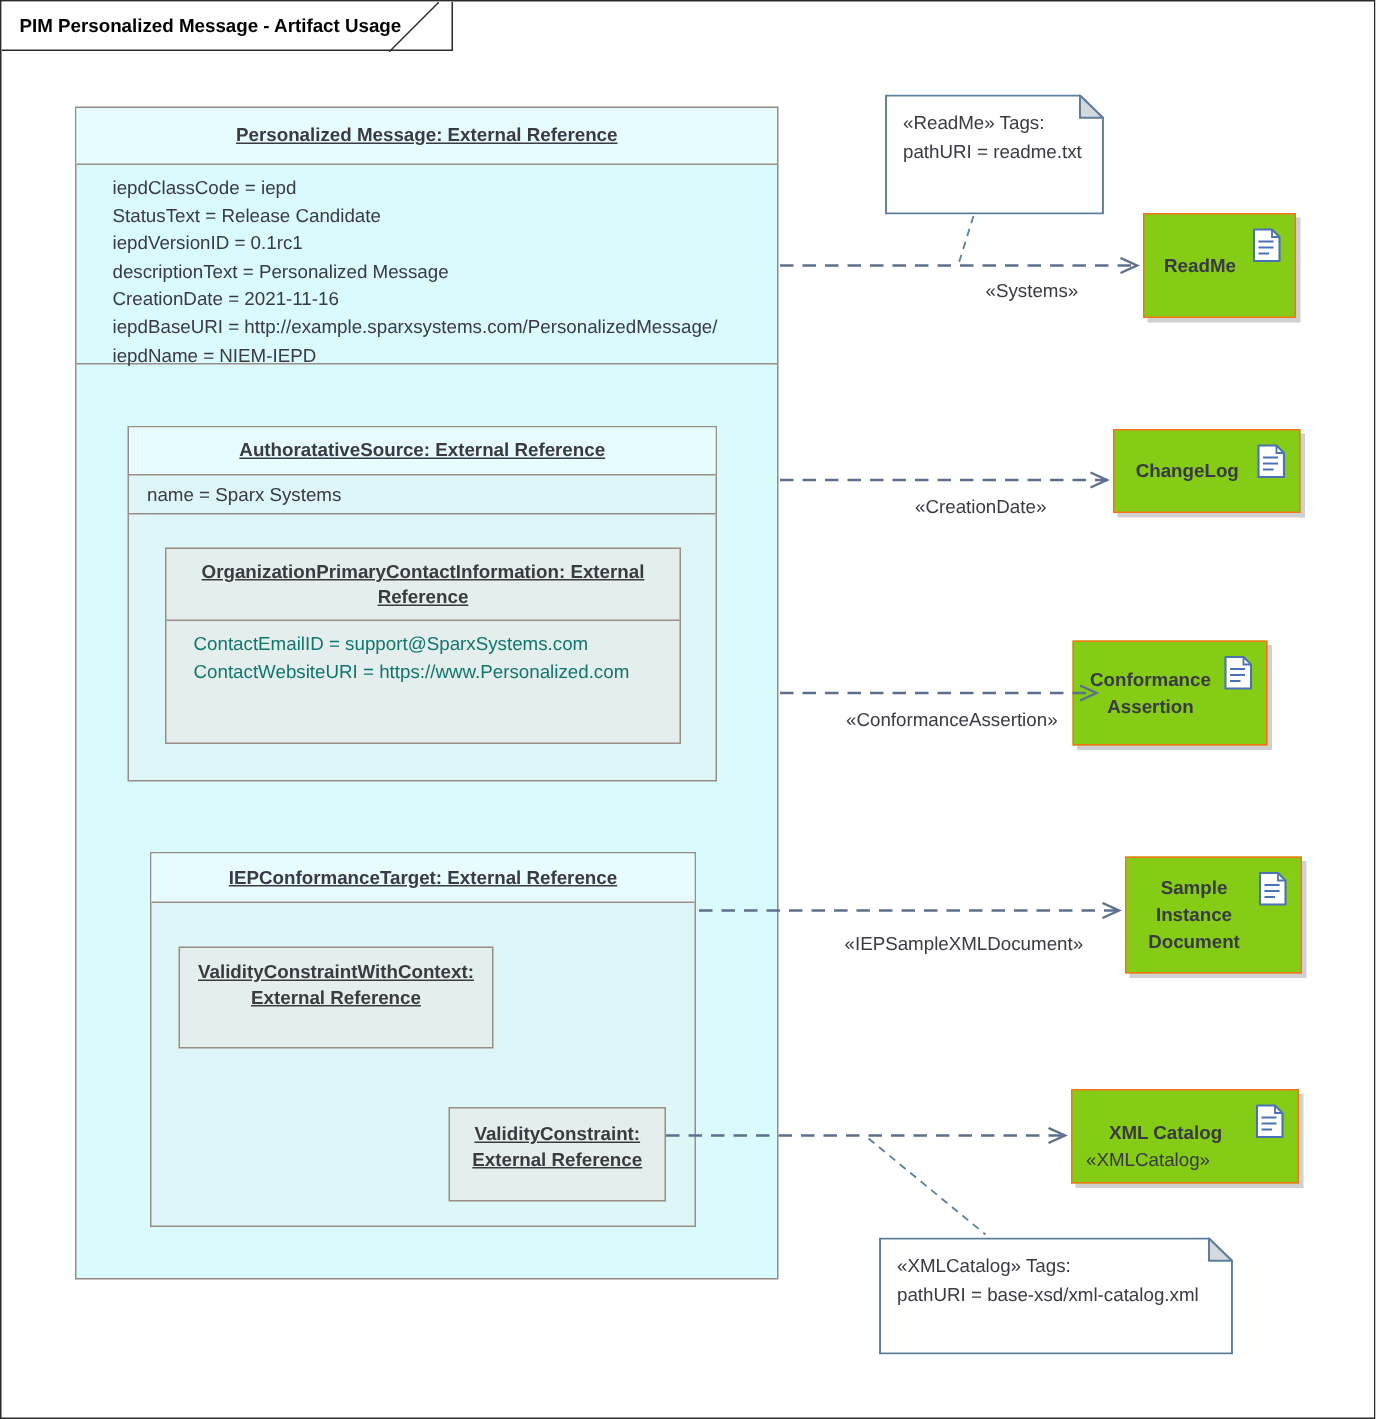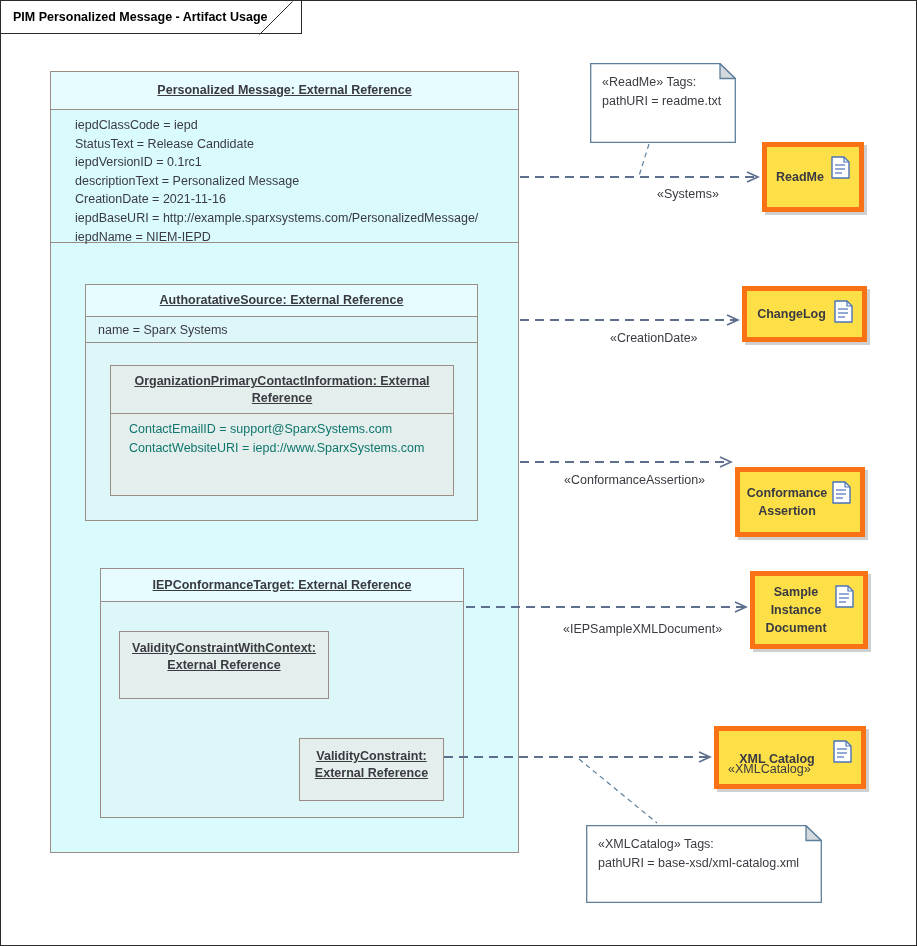--- a/index.html
+++ b/index.html
@@ -128,22 +128,22 @@
     color: #0f766e;
     line-height: 18.6px;
     white-space: nowrap;
   }
   .leafbox.plain .hdr { padding-top: 14px; }
 
   
   .artifact {
     position: absolute;
     box-sizing: border-box;
-    border: 5px solid #f97316;
-    background: #fde047;
+    border: 1px solid #f97316;
+    background: #84cc16;
     box-shadow: 3px 3px 0 0 rgba(150,150,150,0.45);
   }
   .artifact .art-title {
     position: absolute;
     left: 8px;
     right: 34px;
     top: 0;
     bottom: 0;
     display: flex;
     align-items: center;
@@ -246,21 +246,21 @@
       <div class="attr">name = Sparx Systems</div>
     </div>
   </div>
 
   <div class="leafbox" style="left:109px; top:364px; width:344px; height:131px;">
     <div class="hdr" style="height:47px;">
       <span class="nm">OrganizationPrimaryContactInformation: External Reference</span>
     </div>
     <div class="body">
       <div class="attr">ContactEmailID = support@SparxSystems.com</div>
-      <div class="attr">ContactWebsiteURI = iepd://www.SparxSystems.com</div>
+      <div class="attr">ContactWebsiteURI = https://www.Personalized.com</div>
     </div>
   </div>
 
   <div class="umlbox" style="left:99px; top:567px; width:364px; height:250px;">
     <div class="hdr" style="height:33px;">
       <span class="nm">IEPConformanceTarget: External Reference</span>
     </div>
   </div>
 
   <div class="leafbox plain" style="left:118px; top:630px; width:210px; height:68px;">
@@ -296,21 +296,21 @@
       <svg width="19" height="23" viewBox="0 0 19 23">
         <path d="M1 1 H13 L18 6 V22 H1 Z" fill="#ffffff" stroke="#4a72b8" stroke-width="1.4" stroke-linejoin="round"></path>
         <path d="M13 1 V6 H18" fill="none" stroke="#4a72b8" stroke-width="1.2"></path>
         <line x1="4" y1="9" x2="14" y2="9" stroke="#4a72b8" stroke-width="1.2"></line>
         <line x1="4" y1="13" x2="14" y2="13" stroke="#4a72b8" stroke-width="1.2"></line>
         <line x1="4" y1="17" x2="11" y2="17" stroke="#4a72b8" stroke-width="1.2"></line>
       </svg>
     </span>
   </div>
 
-  <div class="artifact" style="left:734px; top:426px; width:130px; height:70px;margin-top:40px;">
+  <div class="artifact" style="left:714px; top:426px; width:130px; height:70px;">
     <div class="art-title">Conformance Assertion</div>
     <span class="doc-icon">
       <svg width="19" height="23" viewBox="0 0 19 23">
         <path d="M1 1 H13 L18 6 V22 H1 Z" fill="#ffffff" stroke="#4a72b8" stroke-width="1.4" stroke-linejoin="round"></path>
         <path d="M13 1 V6 H18" fill="none" stroke="#4a72b8" stroke-width="1.2"></path>
         <line x1="4" y1="9" x2="14" y2="9" stroke="#4a72b8" stroke-width="1.2"></line>
         <line x1="4" y1="13" x2="14" y2="13" stroke="#4a72b8" stroke-width="1.2"></line>
         <line x1="4" y1="17" x2="11" y2="17" stroke="#4a72b8" stroke-width="1.2"></line>
       </svg>
     </span>

